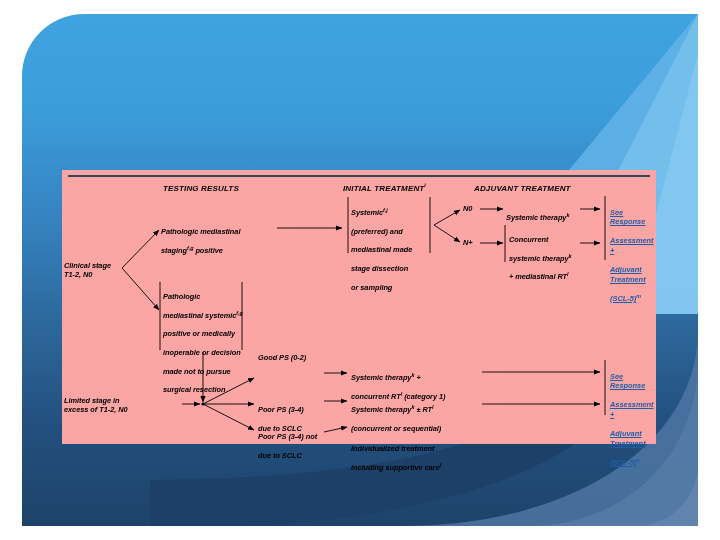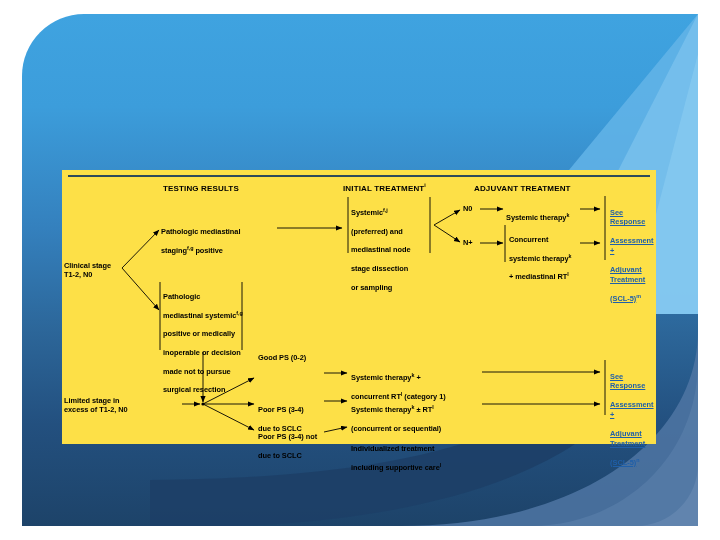--- a/index.html
+++ b/index.html
@@ -26,21 +26,22 @@
   .bg-swoosh-top svg{display:block;}
   .bg-swoosh-bottom{
     position:absolute;left:150px;top:330px;width:548px;height:196px;
     overflow:hidden;pointer-events:none;
   }
   .bg-swoosh-bottom svg{display:block;}
 
   
   .panel{
     position:absolute;left:62px;top:170px;width:594px;height:274px;
-    background:#fde047;
+    background:#fca5a5;
+    font-style:italic;
   }
   .panel-rule{
     position:absolute;left:6px;top:5px;width:582px;height:2px;
     background:#2e4a5a;
   }
 
   
   .dt{
     position:absolute;
     font-family:"Liberation Sans", sans-serif;
@@ -176,21 +177,21 @@
       <span>mediastinal systemic</span><sup>f,g</sup><br>
       <span>positive or medically</span><br>
       <span>inoperable or decision</span><br>
       <span>made not to pursue</span><br>
       <span>surgical resection</span>
     </div>
 
     <div class="dt" style="left:289px;top:29px;">
       <span>Systemic</span><sup>f,j</sup><br>
       <span>(preferred) and</span><br>
-      <span>mediastinal node</span><br>
+      <span>mediastinal made</span><br>
       <span>stage dissection</span><br>
       <span>or sampling</span>
     </div>
 
     <div class="dt" style="left:401px;top:34px;">N0</div>
     <div class="dt" style="left:401px;top:68px;">N+</div>
 
     <div class="dt" style="left:444px;top:34px;">
       <span>Systemic therapy</span><sup>k</sup>
     </div>

